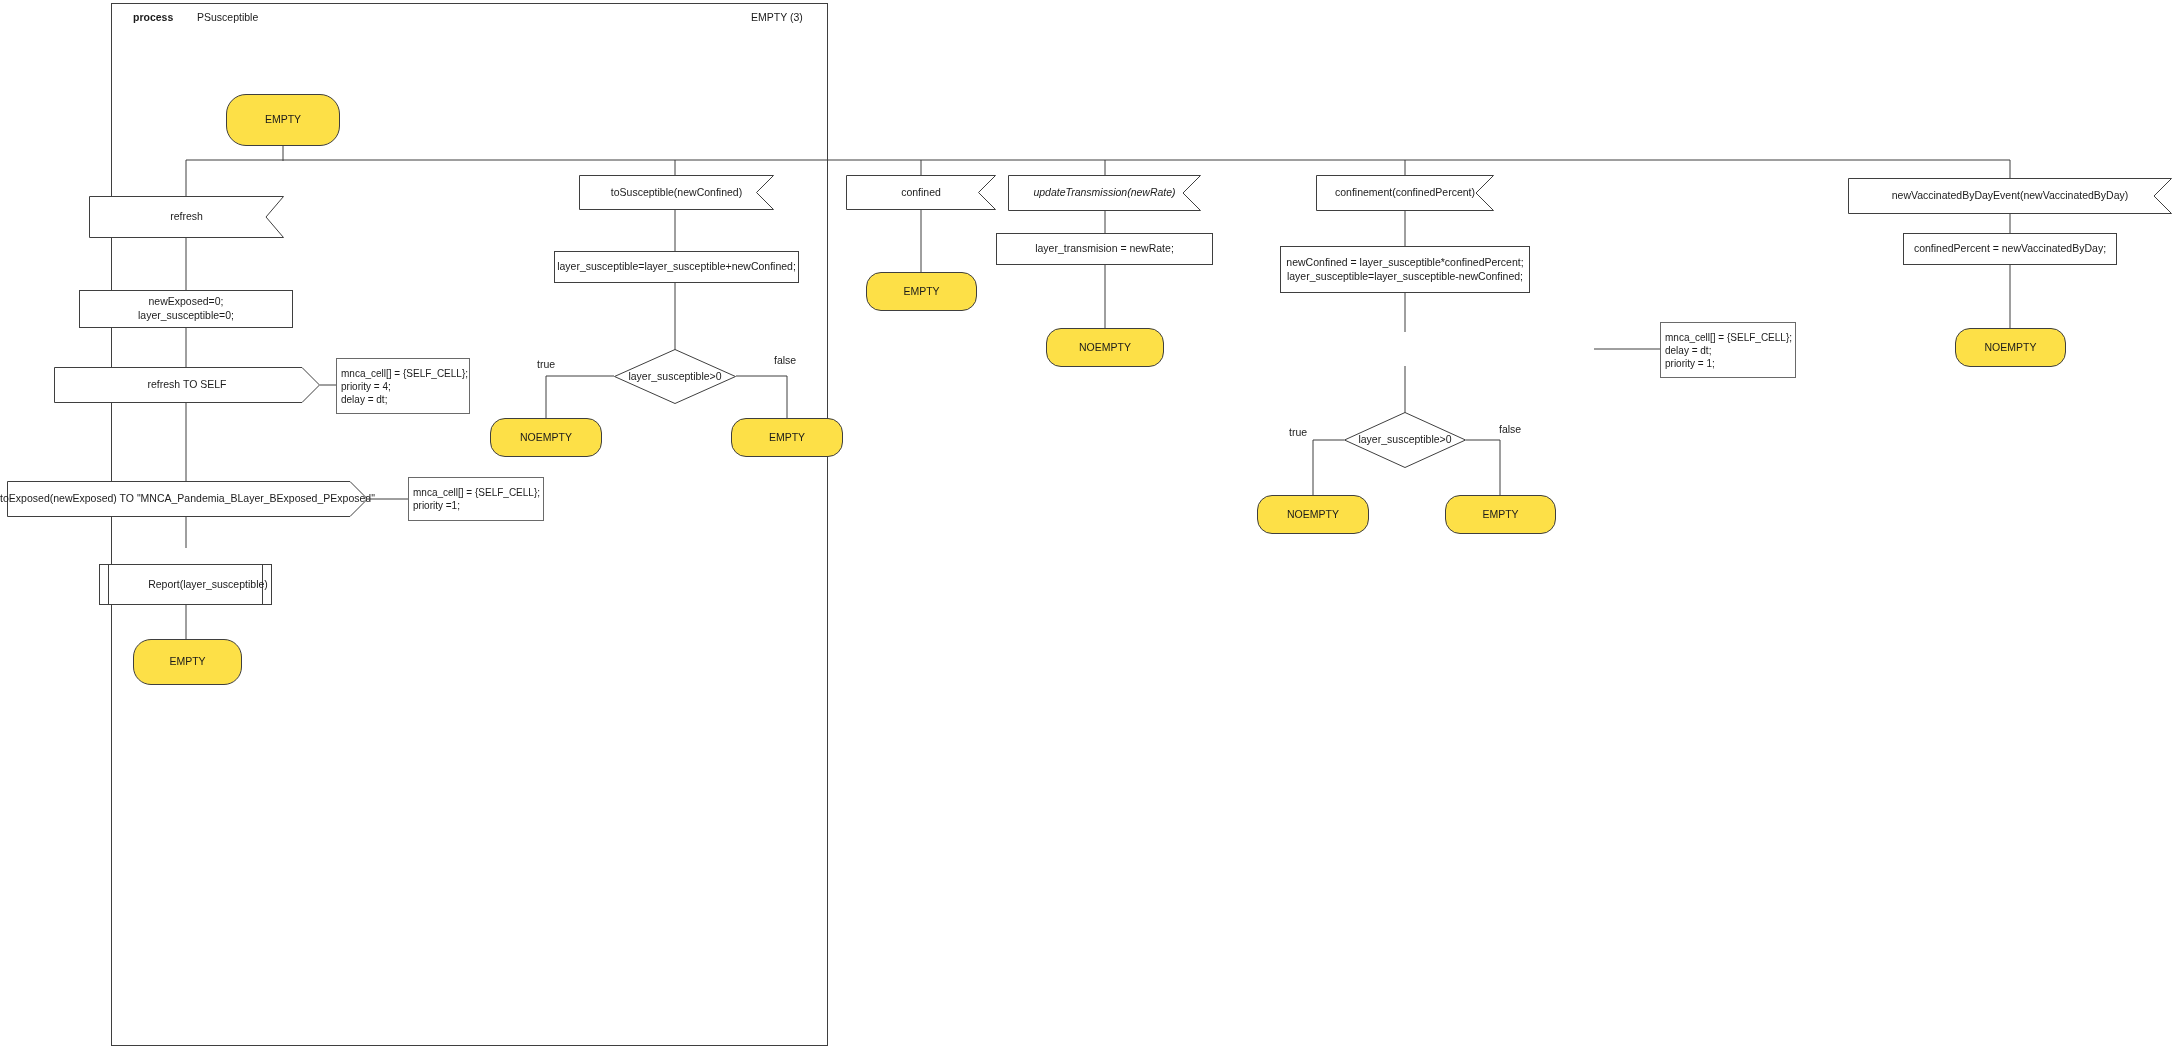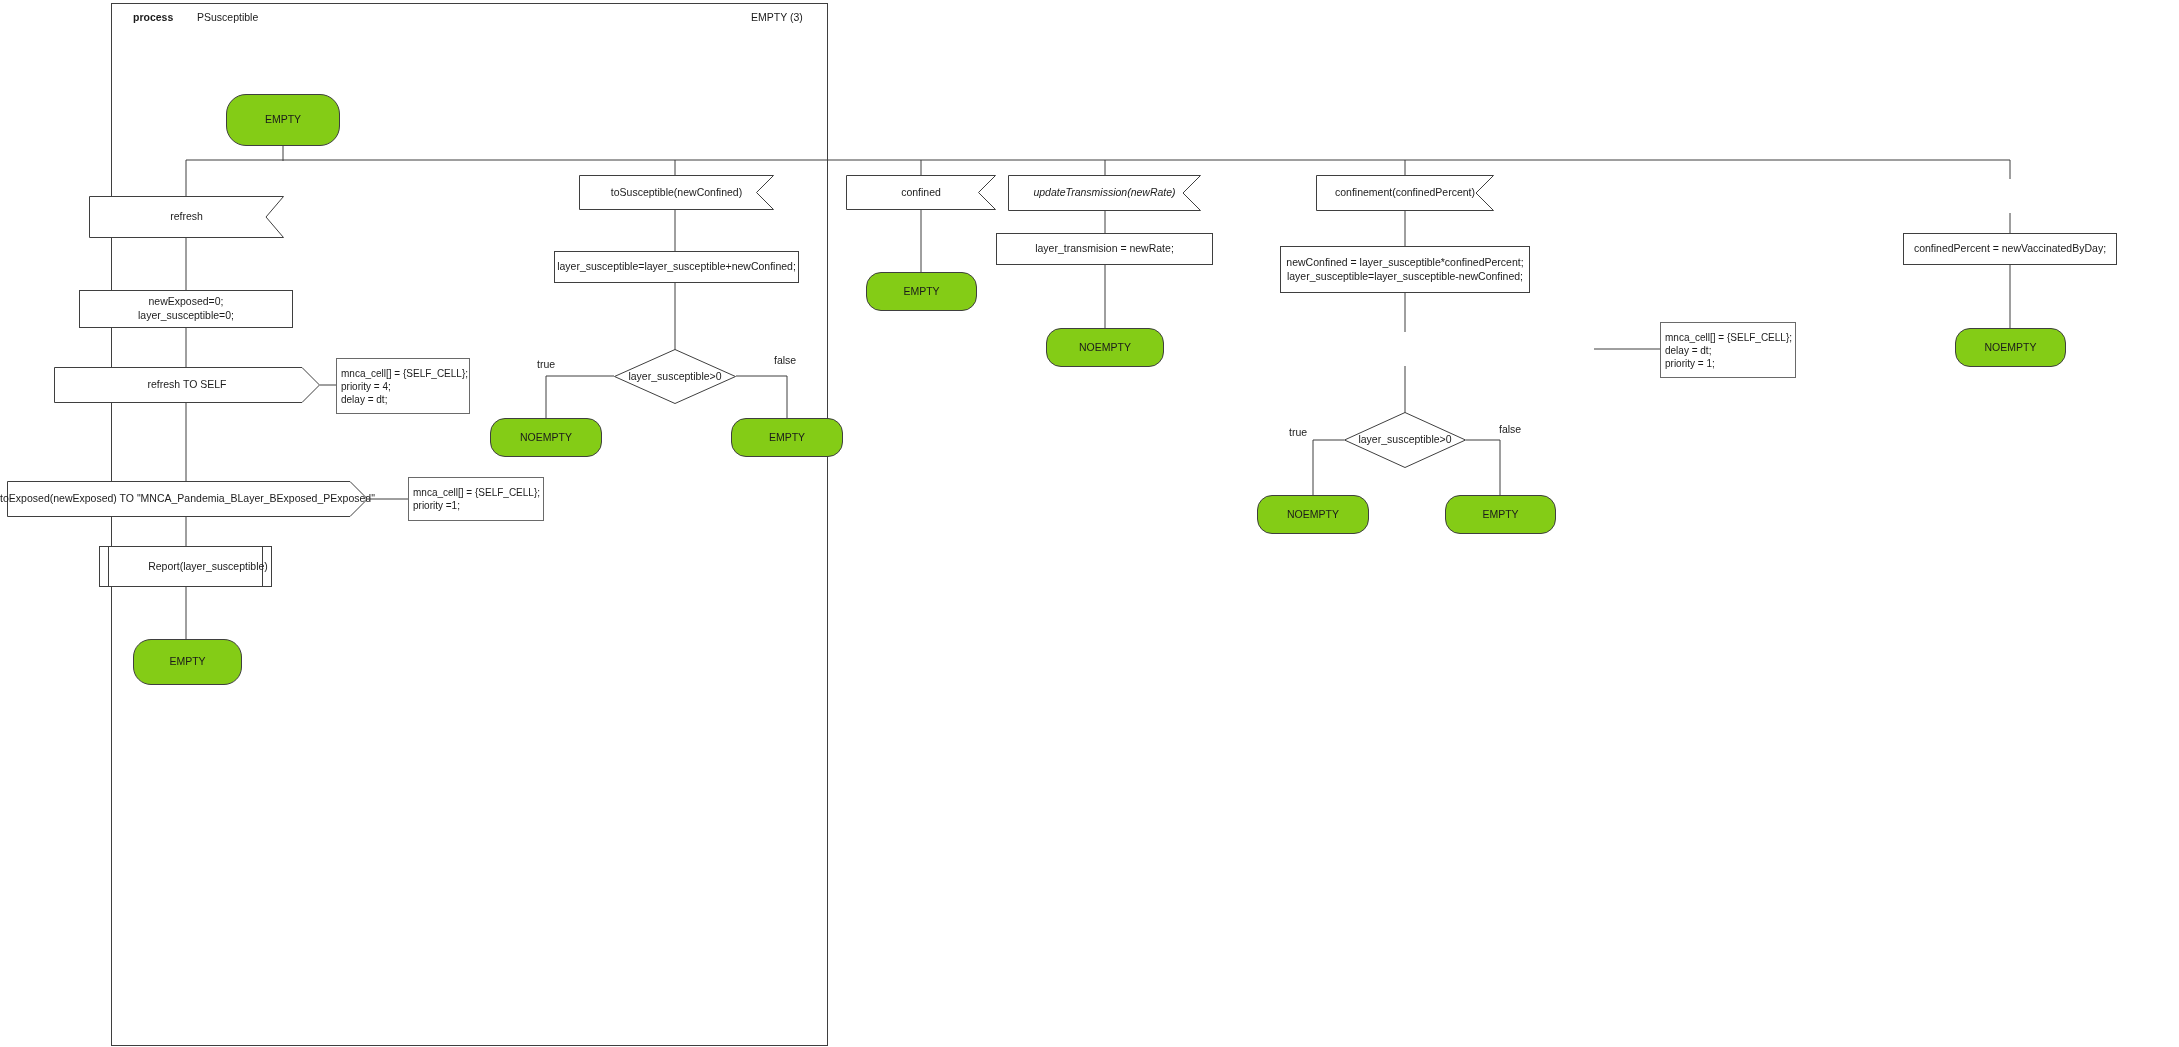--- a/index.html
+++ b/index.html
@@ -12,21 +12,21 @@
   #wires { position:absolute; left:0; top:0; }
   #wires line { stroke:#3f3f3f; stroke-width:1; }
   .frame { position:absolute; border:1px solid #3f3f3f; }
   .hdr { position:absolute; white-space:nowrap; }
   .node { position:absolute; display:flex; align-items:center; justify-content:center; text-align:center; }
   .node .lbl { position:relative; z-index:1; white-space:pre; line-height:1.3; }
   .shape-bg { position:absolute; left:0; top:0; z-index:0; }
   .shape-bg polygon, .shape-bg rect { fill:#ffffff; stroke:#3f3f3f; stroke-width:1; }
   .shape-bg line { stroke:#3f3f3f; stroke-width:1; }
   .box { border:1px solid #3f3f3f; background:#ffffff; }
-  .stadium { border:1px solid #3f3f3f; background:#84cc16; }
+  .stadium { border:1px solid #3f3f3f; background:#fde047; }
   .comment { border:1px solid #6a6a6a; background:#ffffff; justify-content:flex-start;
              text-align:left; padding:3px 4px; font-size:10px; }
   .comment .lbl { text-align:left; }
   .tag { position:absolute; white-space:nowrap; }
 </style>
 </head>
 <body>
 
 <div id="canvas">
 
@@ -100,21 +100,21 @@
   <div class="node" style="left:7px;top:481px;width:361px;height:36px;">
       <svg width="361" height="36" class="shape-bg">
         <polygon points="0.5,0.5 343,0.5 360.5,18 343,35.5 0.5,35.5"></polygon>
       </svg>
     <span class="lbl">toExposed(newExposed) TO "MNCA_Pandemia_BLayer_BExposed_PExposed"</span>
   </div>
   <div class="node comment" style="left:408px;top:477px;width:136px;height:44px;">
     <span class="lbl">mnca_cell[] = {SELF_CELL};
 priority =1;</span>
   </div>
-  <div class="node" style="left:99px;top:546px;width:173px;height:41px;padding-left:45px;">
+  <div class="node" style="left:99px;top:564px;width:173px;height:41px;padding-left:45px;">
       <svg width="173" height="41" class="shape-bg">
         <rect x="0.5" y="0.5" width="172" height="40"></rect>
         <line x1="9.5" y1="0" x2="9.5" y2="41"></line>
         <line x1="163.5" y1="0" x2="163.5" y2="41"></line>
       </svg>
     <span class="lbl">Report(layer_susceptible)</span>
   </div>
   <div class="node stadium" style="left:133px;top:639px;width:109px;height:46px;border-radius:18px;">
     <span class="lbl">EMPTY</span>
   </div>
@@ -189,20 +189,26 @@
   </div>
   <div class="tag" style="left:1289px;top:426px;">true</div>
   <div class="tag" style="left:1499px;top:423px;">false</div>
   <div class="node stadium" style="left:1257px;top:495px;width:112px;height:39px;border-radius:15px;">
     <span class="lbl">NOEMPTY</span>
   </div>
   <div class="node stadium" style="left:1445px;top:495px;width:111px;height:39px;border-radius:15px;">
     <span class="lbl">EMPTY</span>
   </div>
 
+  <div class="node" style="left:1848px;top:178px;width:324px;height:36px;">
+      <svg width="324" height="36" class="shape-bg">
+        <polygon points="0.5,0.5 323.5,0.5 306,18 323.5,35.5 0.5,35.5"></polygon>
+      </svg>
+    <span class="lbl">newVaccinatedByDayEvent(newVaccinatedByDay)</span>
+  </div>
   <div class="node box" style="left:1903px;top:233px;width:214px;height:32px;">
     <span class="lbl">confinedPercent = newVaccinatedByDay;</span>
   </div>
   <div class="node stadium" style="left:1955px;top:328px;width:111px;height:39px;border-radius:15px;">
     <span class="lbl">NOEMPTY</span>
   </div>
 
 </div>
 
 </body></html>

